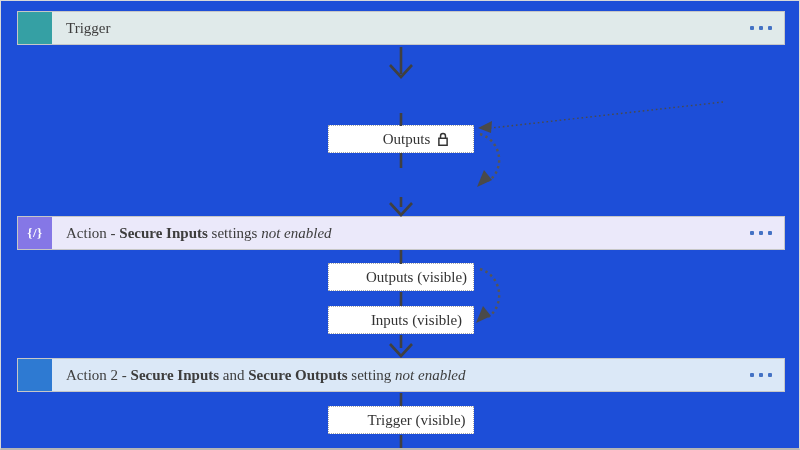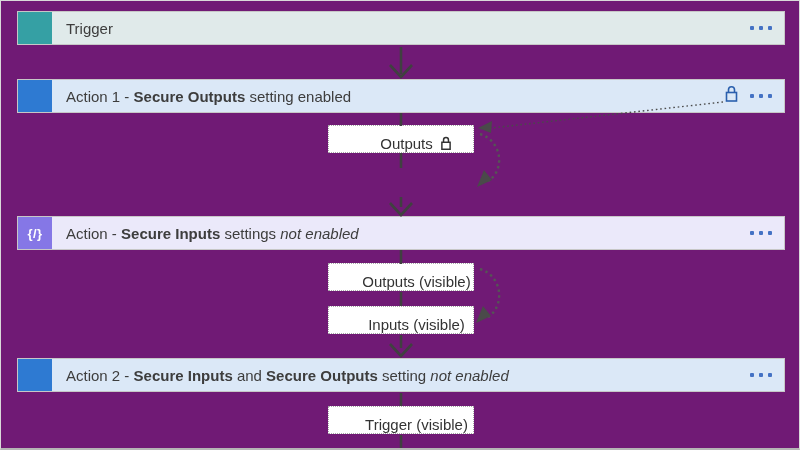--- a/index.html
+++ b/index.html
@@ -1,21 +1,21 @@
 <!DOCTYPE html>
 <html><head>
 <meta charset="utf-8">
 <style>
   html,body { margin:0; padding:0; }
   #canvas {
     position:relative; width:800px; height:450px;
-    background:#701a75;
+    background:#1d4ed8;
     border:1px solid #d9d9d9; border-bottom:2px solid #b5b5b5;
     box-sizing:border-box; overflow:hidden;
-    font-family:Liberation Sans, sans-serif;
+    font-family:Liberation Serif, serif;
   }
   .node {
     position:absolute; left:16px; width:768px; height:34px;
     border:1px solid #c7c7c7; box-sizing:border-box;
     display:flex; align-items:center; z-index:2;
   }
   .node-icon {
     position:absolute; left:0; top:0; bottom:0; width:34px;
     display:flex; align-items:center; justify-content:center;
     color:#fff; font-size:13px; font-weight:700; letter-spacing:0.5px;
@@ -23,21 +23,21 @@
   .node-title { margin-left:48px; font-size:15px; color:#3d3d3d; white-space:nowrap; }
   .dots {
     position:absolute; right:12px; top:50%; transform:translateY(-50%);
     display:flex; gap:5px; cursor:pointer;
   }
   .dots i { width:4px; height:4px; border-radius:1px; display:block; }
   .header-lock { position:absolute; right:44px; top:50%; transform:translateY(-50%); }
   .iobox {
     position:absolute; left:327px; width:146px; height:28px; box-sizing:border-box;
     background:#ffffff; border:1px dotted #a9a9a9;
-    display:flex; align-items:flex-end; justify-content:center; gap:6px;
+    display:flex; align-items:center; justify-content:center; gap:6px;
     font-size:15px; color:#333; z-index:2;padding-left:31px;
   }
   #overlay { position:absolute; left:0; top:0; width:800px; height:450px; z-index:3; pointer-events:none; }
 </style>
 </head>
 <body>
 
 <div id="canvas">
 
   <svg id="overlay" viewBox="0 0 800 450">
@@ -82,35 +82,20 @@
   <div class="node" style="top: 10px; background: rgb(224, 234, 234);">
     <span class="node-icon" style="background: rgb(53, 160, 164);"></span>
     <span class="node-title"><span>Trigger</span></span>
     <span class="dots">
         <i style="background: rgb(68, 114, 196);"></i>
         <i style="background: rgb(68, 114, 196);"></i>
         <i style="background: rgb(68, 114, 196);"></i>
       </span>
   </div>
 
-  <div class="node" style="top: 78px; background: rgb(219, 232, 247);">
-    <span class="node-icon" style="background: rgb(46, 122, 210);"></span>
-    <span class="node-title"><span>Action 1 - </span><span style="font-weight: 700;">Secure Outputs</span><span> setting enabled</span></span>
-    <span class="header-lock">
-      <svg width="17" height="20" viewBox="0 0 17 20">
-        <path d="M5.5 8.5 V5.8 a3 3 0 0 1 6 0 V8.5" fill="none" stroke="#2a5fad" stroke-width="1.6"></path>
-        <rect x="3.5" y="8.5" width="10" height="8.5" fill="none" stroke="#2a5fad" stroke-width="1.6"></rect>
-      </svg>
-    </span>
-    <span class="dots">
-        <i style="background: rgb(68, 114, 196);"></i>
-        <i style="background: rgb(68, 114, 196);"></i>
-        <i style="background: rgb(68, 114, 196);"></i>
-      </span>
-  </div>
 
   <div class="node" style="top: 215px; background: rgb(235, 233, 250);">
     <span class="node-icon" style="background: rgb(133, 119, 230);">{/}</span>
     <span class="node-title"><span>Action - </span><span style="font-weight: 700;">Secure Inputs</span><span> settings </span><span style="font-style: italic;">not enabled</span></span>
     <span class="dots">
         <i style="background: rgb(68, 114, 196);"></i>
         <i style="background: rgb(68, 114, 196);"></i>
         <i style="background: rgb(68, 114, 196);"></i>
       </span>
   </div>

